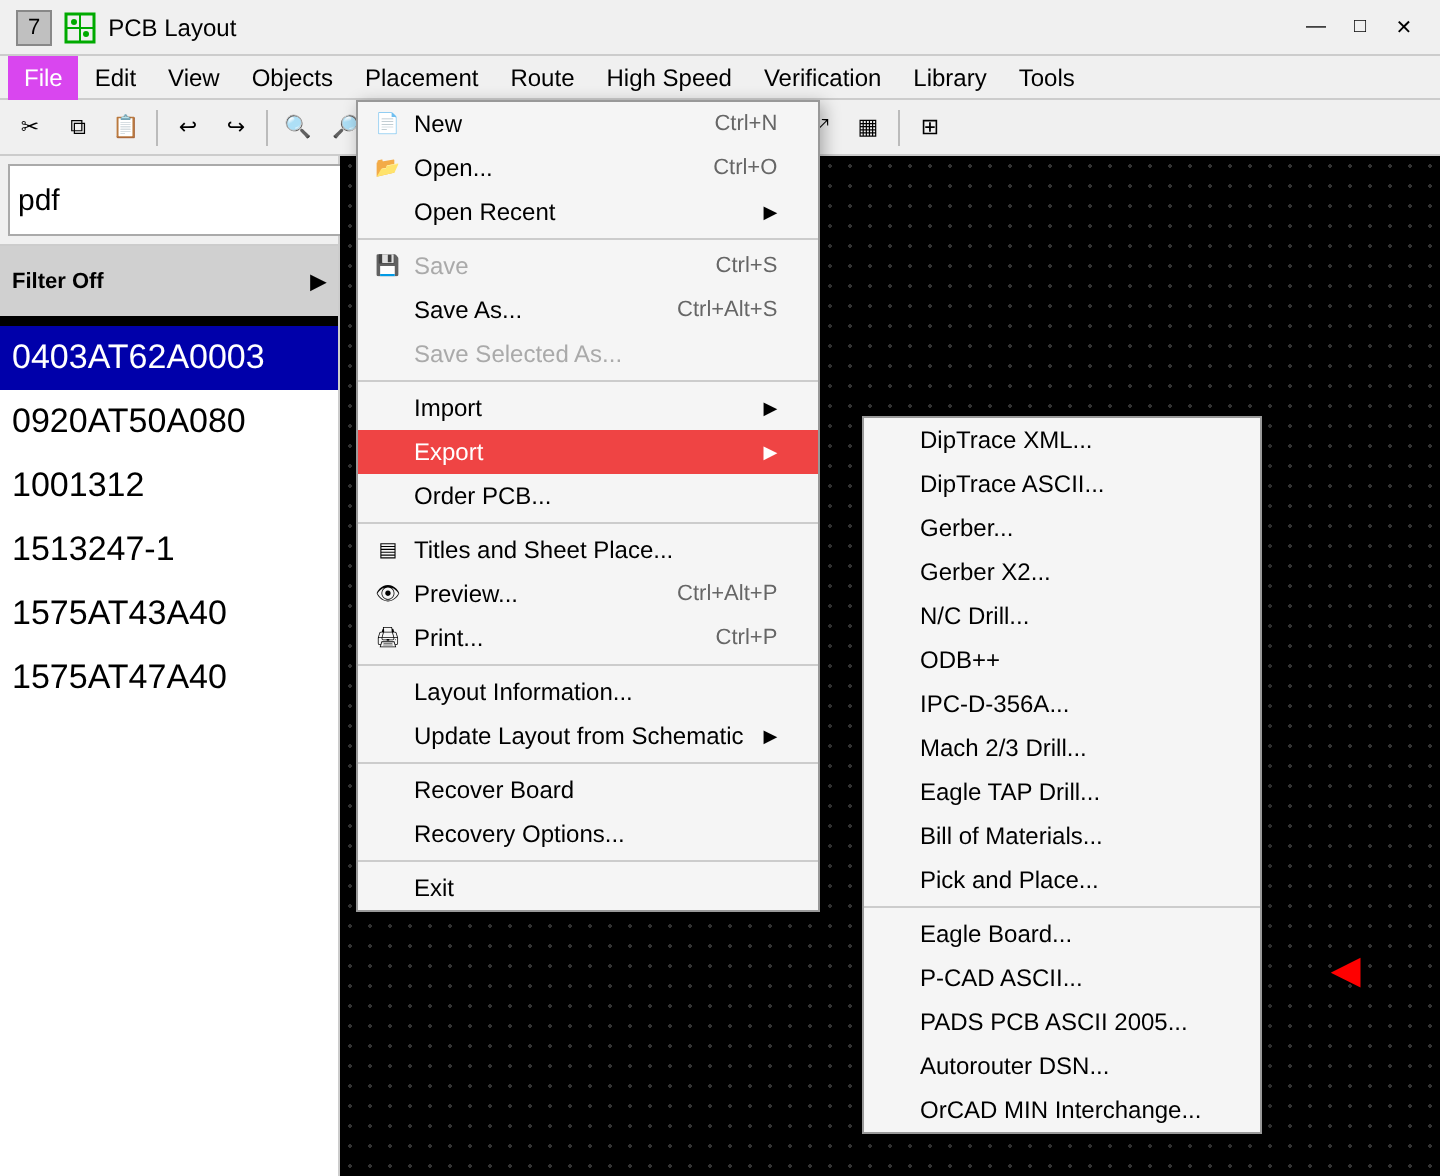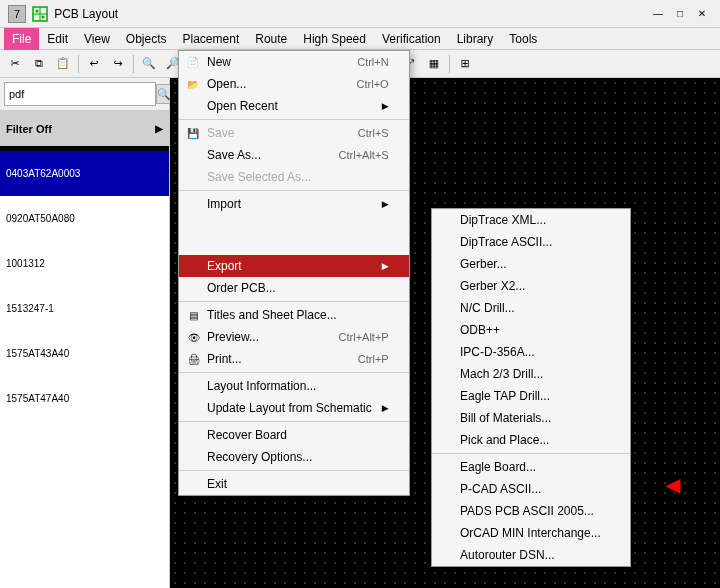--- a/index.html
+++ b/index.html
@@ -65,21 +65,21 @@
       z-index: 100;
     }
     .menu-item {
       padding: 2px 8px;
       cursor: pointer;
       font-size: 12px;
       height: 22px;
       display: flex;
       align-items: center;
     }
-    .menu-item.active { background: #ec4899; color: white; }
+    .menu-item.active { background: #d946ef; color: white; }
 
     
     .toolbar {
       display: flex;
       background: #f0f0f0;
       height: 28px;
       align-items: center;
       padding: 0 4px;
       border-bottom: 1px solid #ccc;
       position: relative;
@@ -129,23 +129,23 @@
       position: relative;
     }
     .search-box {
       display: flex;
       align-items: center;
       padding: 4px;
       border-bottom: 1px solid #ccc;
     }
     .search-input {
       flex: 1;
-      height: 24px;
+      height: 36px;
       border: 1px solid #aaa;
-      font-size: 11px;
+      font-size: 15px;
       padding: 0 4px;
     }
     .search-btn {
       width: 20px;
       height: 20px;
       border: 1px solid #aaa;
       background: #e0e0e0;
       cursor: pointer;
       display: flex;
       align-items: center;
@@ -169,22 +169,22 @@
       font-size: 10px;
     }
 
     
     .component-list {
       flex: 1;
       overflow-y: auto;
       background: white;
     }
     .component-item {
-      padding: 17px 6px;
-      font-size: 10px;
+      padding: 6px 6px;
+      font-size: 17px;
       cursor: pointer;
       white-space: nowrap;
     }
     .component-item.selected { background: #0000aa; color: white; }
 
     
     .canvas-area {
       flex: 1;
       background: #000;
       position: relative;
@@ -393,21 +393,21 @@
   </div>
   <div class="dropdown-item disabled">
     <span class="icon-area"></span>
     <span>Save Selected As...</span>
   </div>
   <div class="dropdown-sep"></div>
   <div class="dropdown-item submenu-arrow">
     <span class="icon-area"></span>
     <span>Import</span>
   </div>
-  <div class="dropdown-item active submenu-arrow" style="background:#b91c1c;color:white;margin-top:40px;">
+  <div class="dropdown-item active submenu-arrow" style="background:#ef4444;color:white;">
     <span class="icon-area"></span>
     <span>Export</span>
   </div>
   <div class="dropdown-item">
     <span class="icon-area"></span>
     <span>Order PCB...</span>
   </div>
   <div class="dropdown-sep"></div>
   <div class="dropdown-item">
     <span class="icon-area">▤</span>
@@ -487,18 +487,18 @@
     <span>Eagle Board...</span>
   </div>
   <div class="dropdown-item" style="position:relative;">
     <span>P-CAD ASCII...</span>
     <span class="red-arrow" style="position:absolute;right:-50px;top:-4px;font-size:18px;color:red;">◀</span>
   </div>
   <div class="dropdown-item">
     <span>PADS PCB ASCII 2005...</span>
   </div>
   <div class="dropdown-item">
+    <span>Autorouter DSN...</span>
+  </div>
+  <div class="dropdown-item">
     <span>OrCAD MIN Interchange...</span>
   </div>
-  <div class="dropdown-item">
-    <span>Autorouter DSN...</span>
-  </div>
 </div>
 
 </body></html>

